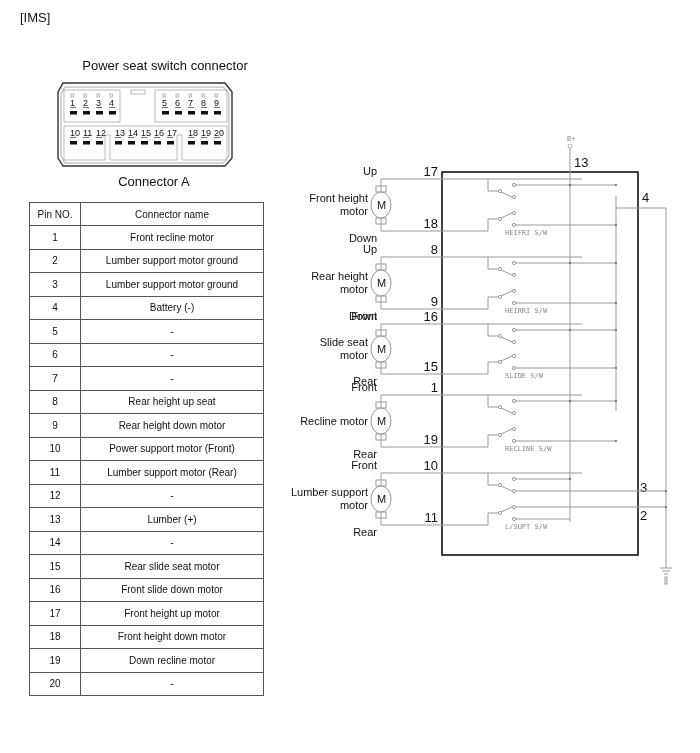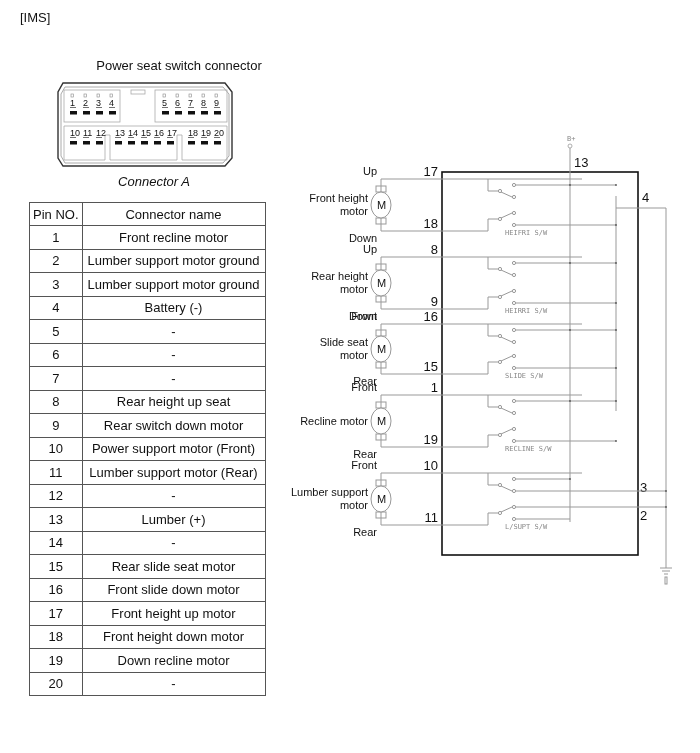--- a/index.html
+++ b/index.html
@@ -1,24 +1,24 @@
 <!DOCTYPE html>
 <html><head>
 <meta charset="utf-8">
 <style>
   html,body{margin:0;padding:0;background:#fff;}
   body{width:700px;height:753px;position:relative;overflow:hidden;font-family:"Liberation Sans",sans-serif;color:#111;}
   .abs{position:absolute;}
   #ims-label{left:20px;top:10px;font-size:13px;}
-  #conn-title{left:0;width:300px;top:58px;font-size:13px;text-align:center;padding-left:14px;}
+  #conn-title{left:0;width:300px;top:58px;font-size:13px;text-align:center;padding-left:0;}
   #conn-title span{display:inline-block;margin-left:30px;}
   #conn-sub{left:0;width:300px;top:174px;font-size:13px;text-align:center;}
-  #conn-sub span{display:inline-block;margin-left:8px;font-style:italic;}
+  #conn-sub span{display:inline-block;margin-left:8px;}
   #connector-svg{left:55px;top:80px;}
-  table#pin-table{position:absolute;left:29px;top:202px;border-collapse:collapse;font-size:13px;}
+  table#pin-table{position:absolute;left:29px;top:202px;border-collapse:collapse;font-size:10px;}
   #pin-table td,#pin-table th{border:1px solid #555;height:22.5px;padding:0 3px;text-align:center;font-weight:normal;white-space:nowrap;}
   #pin-table th{height:22px;}
   #pin-table .c1{width:44px;}
   #pin-table .c2{width:176px;margin-left:16px;}
   #schematic{left:280px;top:130px;}
   .sch-text{font-family:"Liberation Sans",sans-serif;font-size:11px;fill:#111;}
   .pin-num{font-family:"Liberation Sans",sans-serif;font-size:13px;fill:#111;}
   .sw-label{font-family:"DejaVu Sans Mono",monospace;font-size:7px;fill:#888;}
 </style>
 </head>
@@ -152,21 +152,21 @@
       <tr>
         <td class="c1">7</td>
         <td class="c2">-</td>
       </tr>
       <tr>
         <td class="c1">8</td>
         <td class="c2">Rear height up seat</td>
       </tr>
       <tr>
         <td class="c1">9</td>
-        <td class="c2">Rear switch down motor</td>
+        <td class="c2">Rear height down motor</td>
       </tr>
       <tr>
         <td class="c1">10</td>
         <td class="c2">Power support motor (Front)</td>
       </tr>
       <tr>
         <td class="c1">11</td>
         <td class="c2">Lumber support motor (Rear)</td>
       </tr>
       <tr>

